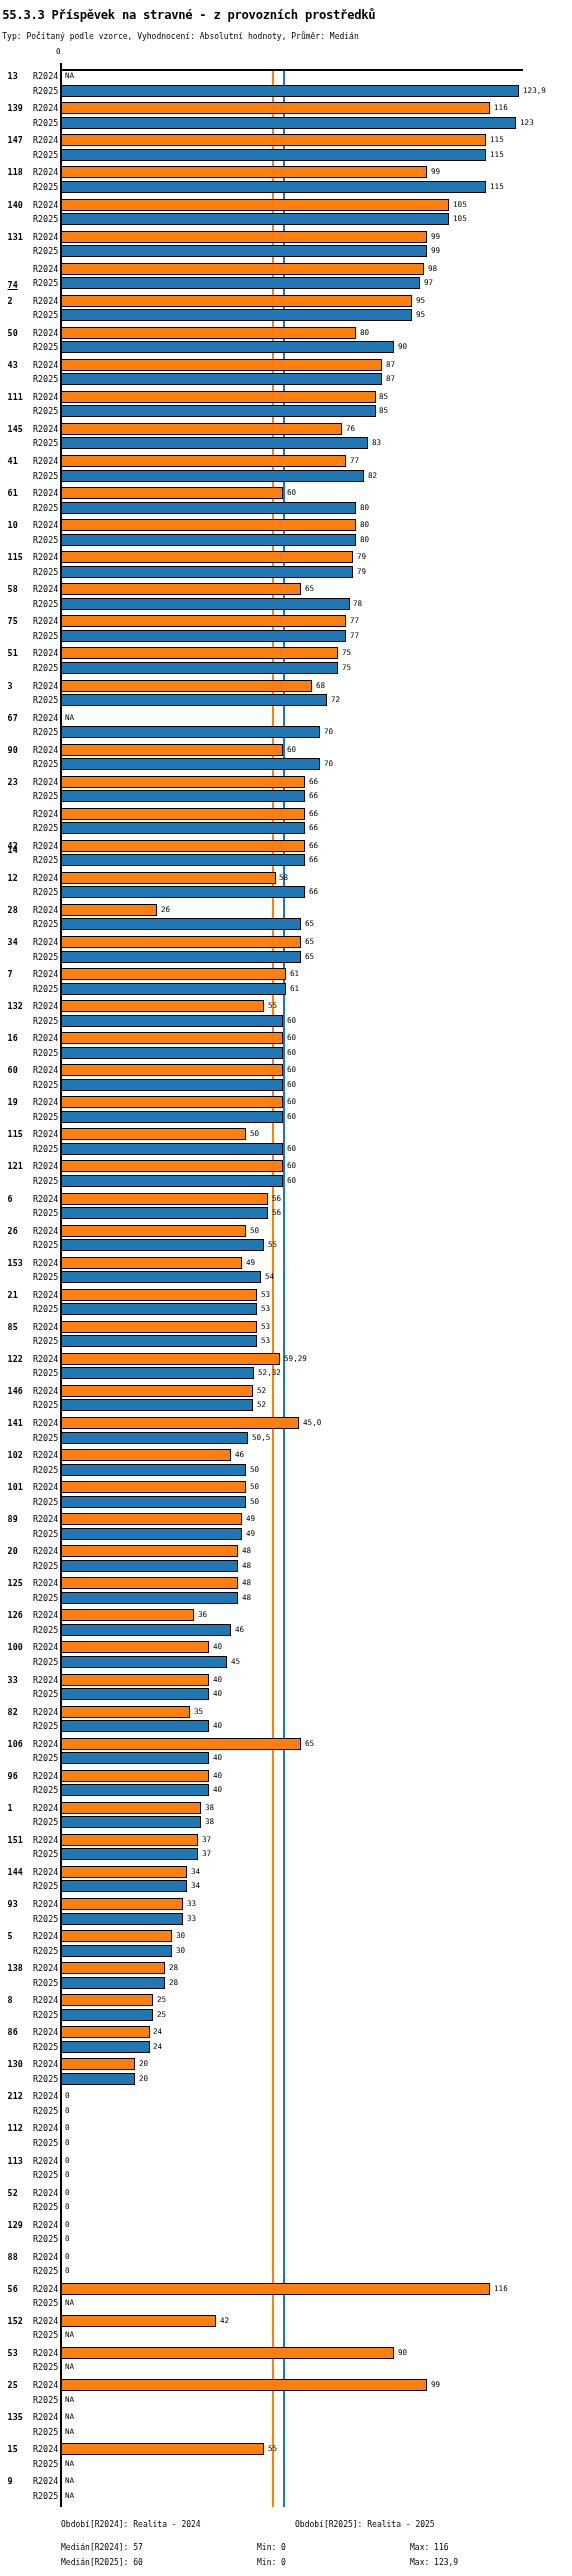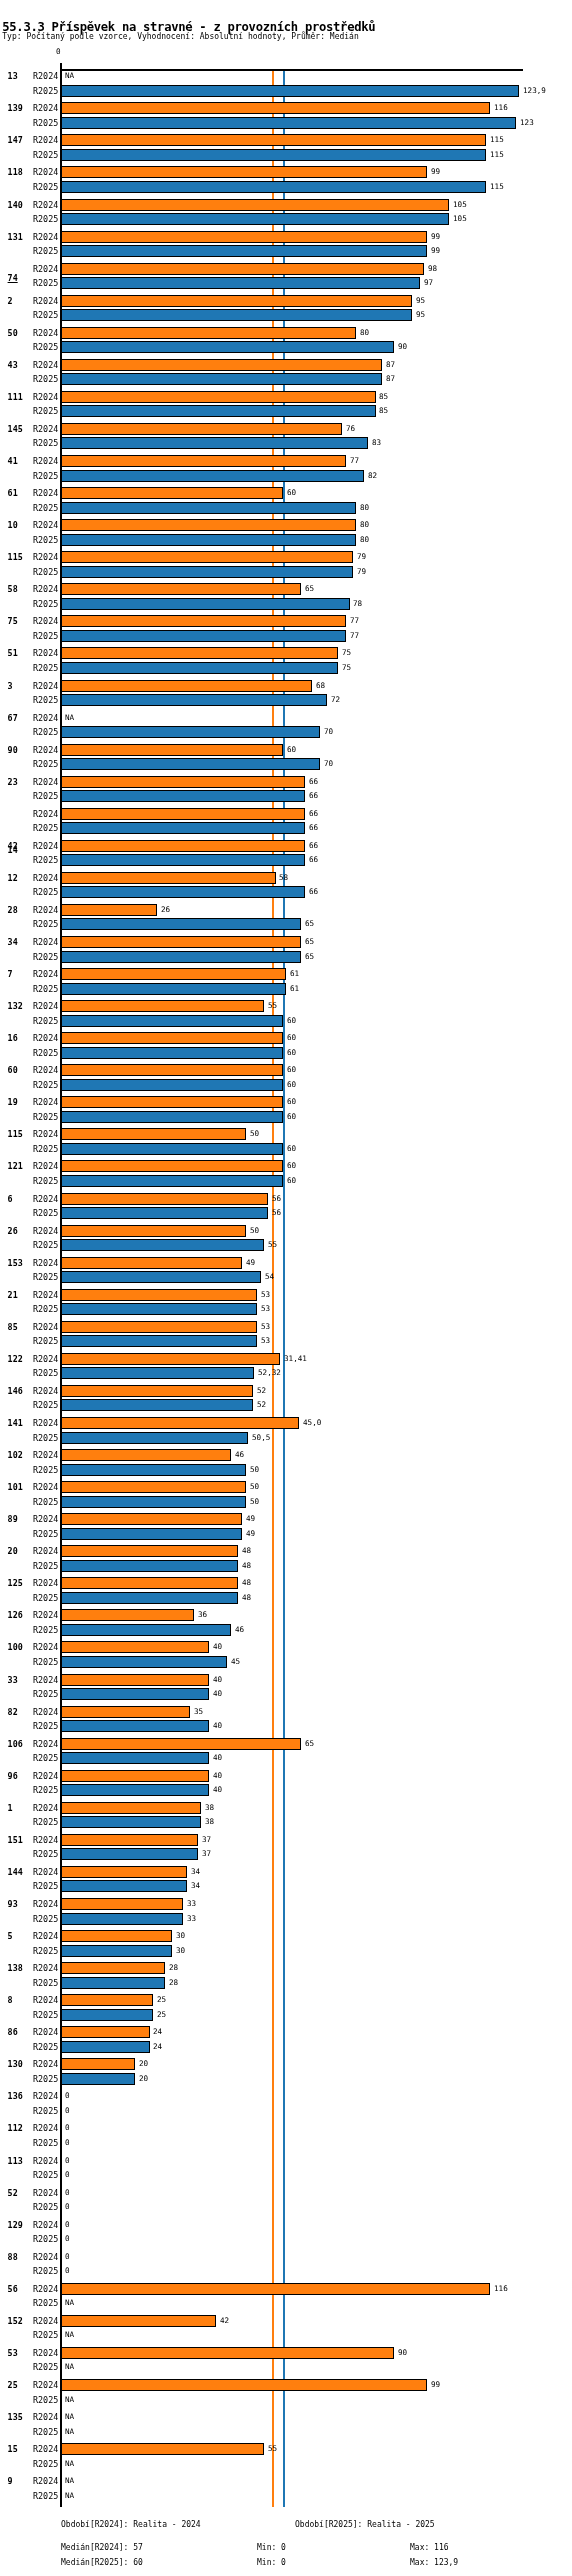--- a/index.html
+++ b/index.html
@@ -15,21 +15,21 @@
   .rid{position:absolute;left:7.6px;font-size:8.4px;font-weight:bold;line-height:12.2px;}
   .rlbl{position:absolute;left:33px;font-size:8.4px;line-height:12.2px;}
   .bar{position:absolute;height:12.2px;border:0.8px solid #000;box-sizing:border-box;z-index:2;}
   .val{position:absolute;font-size:7.6px;line-height:12.2px;white-space:nowrap;z-index:3;}
   .ftr{position:absolute;font-size:8px;white-space:nowrap;}
 </style>
 </head>
 <body>
 
 <div class="page">
-  <div class="t2" style="top:20px">55.3.3 Příspěvek na stravné - z provozních prostředků</div>
+  <div class="t2" style="top:8px">55.3.3 Příspěvek na stravné - z provozních prostředků</div>
   <div class="meta">Typ: Počítaný podle vzorce, Vyhodnocení: Absolutní hodnoty, Průměr: Medián</div>
 
   <div id="chart">
     <div class="tick0">0</div>
     <div class="tickmark"></div>
     <div class="spine-top"></div>
     <div class="spine-left"></div>
   <div class="rid" style="top: 70px;">13</div>
       <div class="rlbl" style="top: 70px;">R2024</div>
       <div class="val" style="left: 65px; top: 70px;">NA</div>
@@ -64,21 +64,21 @@
       <div class="rlbl" style="top: 213px;">R2025</div>
       <div class="bar" style="left: 61px; top: 213px; width: 388px; background: rgb(31, 119, 180);"></div>
       <div class="val" style="left: 453px; top: 213px;">105</div>
       <div class="rid" style="top: 231px;">131</div>
       <div class="rlbl" style="top: 231px;">R2024</div>
       <div class="bar" style="left: 61px; top: 231px; width: 366px; background: rgb(255, 127, 14);"></div>
       <div class="val" style="left: 431px; top: 231px;">99</div>
       <div class="rlbl" style="top: 245px;">R2025</div>
       <div class="bar" style="left: 61px; top: 245px; width: 366px; background: rgb(31, 119, 180);"></div>
       <div class="val" style="left: 431px; top: 245px;">99</div>
-      <div class="rid" style="top: 272px; text-decoration: underline;">74</div>
+      <div class="rid" style="top: 279px; text-decoration: underline;">74</div>
       <div class="rlbl" style="top: 263px;">R2024</div>
       <div class="bar" style="left: 61px; top: 263px; width: 363px; background: rgb(255, 127, 14);"></div>
       <div class="val" style="left: 428px; top: 263px;">98</div>
       <div class="rlbl" style="top: 277px;">R2025</div>
       <div class="bar" style="left: 61px; top: 277px; width: 359px; background: rgb(31, 119, 180);"></div>
       <div class="val" style="left: 424px; top: 277px;">97</div>
       <div class="rid" style="top: 295px;">2</div>
       <div class="rlbl" style="top: 295px;">R2024</div>
       <div class="bar" style="left: 61px; top: 295px; width: 351px; background: rgb(255, 127, 14);"></div>
       <div class="val" style="left: 416px; top: 295px;">95</div>
@@ -304,21 +304,21 @@
       <div class="rid" style="top: 1321px;">85</div>
       <div class="rlbl" style="top: 1321px;">R2024</div>
       <div class="bar" style="left: 61px; top: 1321px; width: 196px; background: rgb(255, 127, 14);"></div>
       <div class="val" style="left: 261px; top: 1321px;">53</div>
       <div class="rlbl" style="top: 1335px;">R2025</div>
       <div class="bar" style="left: 61px; top: 1335px; width: 196px; background: rgb(31, 119, 180);"></div>
       <div class="val" style="left: 261px; top: 1335px;">53</div>
       <div class="rid" style="top: 1353px; text-align: right;">122</div>
       <div class="rlbl" style="top: 1353px;">R2024</div>
       <div class="bar" style="left: 61px; top: 1353px; width: 219px; background: rgb(255, 127, 14);"></div>
-      <div class="val" style="left: 284px; top: 1353px;">31,41</div>
+      <div class="val" style="left: 284px; top: 1353px;">59,29</div>
       <div class="rlbl" style="top: 1367px;">R2025</div>
       <div class="bar" style="left: 61px; top: 1367px; width: 193px; background: rgb(31, 119, 180);"></div>
       <div class="val" style="left: 258px; top: 1367px;">52,32</div>
       <div class="rid" style="top: 1385px;">146</div>
       <div class="rlbl" style="top: 1385px;">R2024</div>
       <div class="bar" style="left: 61px; top: 1385px; width: 192px; background: rgb(255, 127, 14);"></div>
       <div class="val" style="left: 257px; top: 1385px;">52</div>
       <div class="rlbl" style="top: 1399px;">R2025</div>
       <div class="bar" style="left: 61px; top: 1399px; width: 192px; background: rgb(31, 119, 180);"></div>
       <div class="val" style="left: 257px; top: 1399px;">52</div>
@@ -462,21 +462,21 @@
       <div class="rlbl" style="top: 2041px;">R2025</div>
       <div class="bar" style="left: 61px; top: 2041px; width: 89px; background: rgb(31, 119, 180);"></div>
       <div class="val" style="left: 153px; top: 2041px;">24</div>
       <div class="rid" style="top: 2058px;">130</div>
       <div class="rlbl" style="top: 2058px;">R2024</div>
       <div class="bar" style="left: 61px; top: 2058px; width: 74px; background: rgb(255, 127, 14);"></div>
       <div class="val" style="left: 139px; top: 2058px;">20</div>
       <div class="rlbl" style="top: 2073px;">R2025</div>
       <div class="bar" style="left: 61px; top: 2073px; width: 74px; background: rgb(31, 119, 180);"></div>
       <div class="val" style="left: 139px; top: 2073px;">20</div>
-      <div class="rid" style="top: 2090px;">136</div>
+      <div class="rid" style="top: 2090px;">212</div>
       <div class="rlbl" style="top: 2090px;">R2024</div>
       <div class="val" style="left: 65px; top: 2090px;">0</div>
       <div class="rlbl" style="top: 2105px;">R2025</div>
       <div class="val" style="left: 65px; top: 2105px;">0</div>
       <div class="rid" style="top: 2122px;">112</div>
       <div class="rlbl" style="top: 2122px;">R2024</div>
       <div class="val" style="left: 65px; top: 2122px;">0</div>
       <div class="rlbl" style="top: 2137px;">R2025</div>
       <div class="val" style="left: 65px; top: 2137px;">0</div>
       <div class="rid" style="top: 2155px;">113</div>

